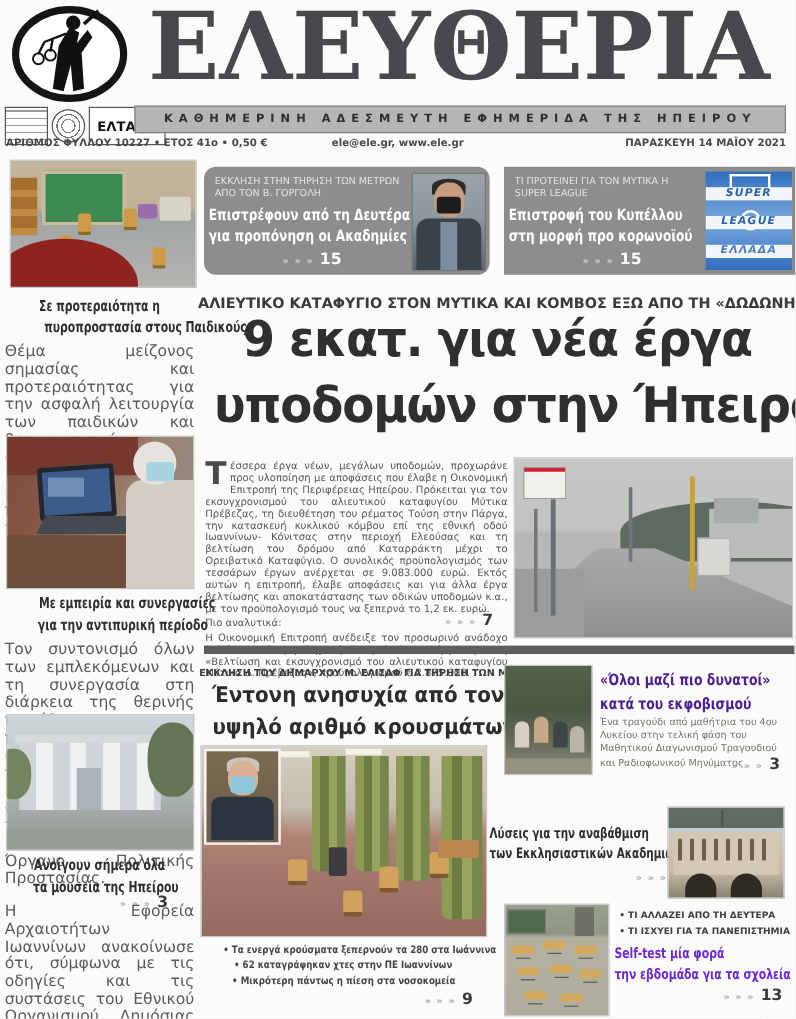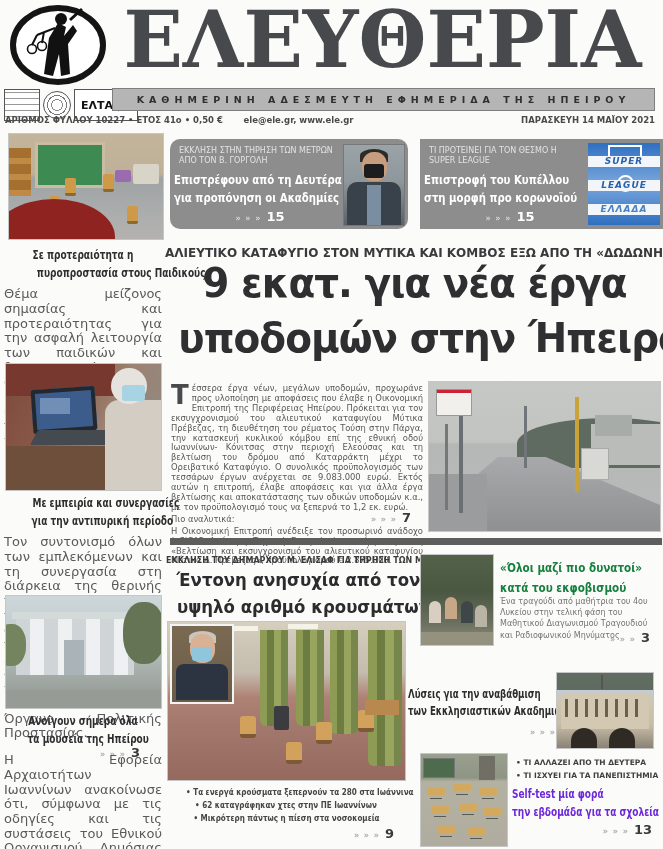--- a/index.html
+++ b/index.html
@@ -17,21 +17,21 @@
     font-weight:bold;font-size:11px;color:#111;background:#fff;}
   .elta-bird{display:inline-block;width:15px;height:13px;background:#111;
     clip-path:polygon(0 55%,55% 35%,45% 0,100% 45%,70% 60%,100% 78%,40% 75%,18% 100%);}
   .title{position:absolute;left:110px;top:-8px;width:545px;height:92px;margin:0;
     font-family:"DejaVu Serif",serif;font-weight:bold;font-size:78px;line-height:96px;
     letter-spacing:0px;color:#47494c;text-align:center;white-space:nowrap;}
   .subbar{position:absolute;left:112px;top:88px;width:541px;height:21px;background:#b5b5b5;
     border:1px solid #7e7e7e;text-align:center;line-height:21px;font-size:9.5px;font-weight:bold;
     letter-spacing:5px;color:#2f2f2f;white-space:nowrap;}
   .issue{position:absolute;left:5px;top:115px;font-size:8.5px;font-weight:bold;color:#4a4a4a;}
-  .contact{position:absolute;left:0;top:115px;width:597px;text-align:center;font-size:8.5px;font-weight:bold;color:#4a4a4a;}
+  .contact{position:absolute;left:0;top:115px;width:663px;text-align:center;font-size:8.5px;font-weight:bold;color:#4a4a4a;}
   .pubdate{position:absolute;right:8px;top:115px;font-size:8.5px;font-weight:bold;color:#4a4a4a;}
 
   
   .photo{position:absolute;border:1px solid #c6c6c6;overflow:hidden;background:#ddd;text-decoration:underline;}
   .photo div{position:absolute;}
   .pg{display:flex;justify-content:flex-end;align-items:baseline;gap:5px;}
   .pg .marks{color:#a9a9a9;font-size:8px;font-weight:bold;letter-spacing:1px;}
   .pg .num{font-size:13px;font-weight:bold;color:#3a3a3a;}
   .pg.light .marks{color:#d6d6d6;}
   .pg.light .num{color:#ffffff;}
@@ -170,21 +170,21 @@
 
   
   #ph-students{left:420px;top:554px;width:72px;height:90px;
     background:linear-gradient(180deg,#55624a 0%,#4a5741 40%,#6a6f5e 75%,#8f8c7f 100%);}
   #ph-students .f1,#ph-students .f2,#ph-students .f3,#ph-students .f4{width:12px;height:22px;border-radius:6px 6px 0 0;top:46px;}
   #ph-students .f1{left:8px;background:#d8cfc2;} #ph-students .f2{left:24px;background:#c8a788;top:42px;}
   #ph-students .f3{left:40px;background:#3f4648;} #ph-students .f4{left:54px;background:#b9b4a6;top:50px;}
   #ph-students .grnd{bottom:0;left:0;width:100%;height:13px;background:#95917f;}
 
   .sA-hl{position:absolute;left:500px;top:558px;width:162px;font-size:13px;font-weight:bold;
-    color:#15803d;line-height:1.5;}
+    color:#4c1d95;line-height:1.5;}
   .sA-hl .left-line span{transform:scaleX(.8);}
   .sA-body{position:absolute;left:500px;top:596px;width:160px;font-size:8px;line-height:1.4;color:#73736e;}
   #sA-pg{position:absolute;left:500px;top:630px;width:150px;}
 
   .sB-bullets{position:absolute;left:408px;top:660px;width:200px;font-size:7.5px;font-weight:bold;
     color:#3f3f41;line-height:1.7;}
   .sB-hl{position:absolute;left:408px;top:686px;width:160px;font-size:12px;font-weight:bold;
     color:#2d2d2f;line-height:1.45;}
   .sB-hl .left-line span{transform:scaleX(.72);}
   #sB-pg{position:absolute;left:430px;top:723px;width:140px;}
@@ -265,21 +265,21 @@
     <div class="photo ph-coach">
       <div class="hair"></div>
         <div class="head"></div>
       <div class="mask"></div>
         <div class="body"></div>
       <div class="shirt"></div>
     </div>
   </div>
 
   <div class="teaser" id="teaser2">
-    <div class="kick">ΤΙ ΠΡΟΤΕΙΝΕΙ ΓΙΑ ΤΟΝ ΘΕΣΜΟ Η SUPER LEAGUE</div>
+    <div class="kick">ΤΙ ΠΡΟΤΕΙΝΕΙ ΓΙΑ ΤΟΝ ΜΥΤΙΚΑ Η SUPER LEAGUE</div>
     <div class="hl">
       <div class="left-line"><span>Επιστροφή του Κυπέλλου</span></div>
       <div class="left-line"><span>στη μορφή προ κορωνοϊού</span></div>
     </div>
     <div class="pg light">
       <span class="marks">» » »</span>
       <span class="num">15</span>
     </div>
     <div class="photo ph-sl">
       <div class="goal"></div>

